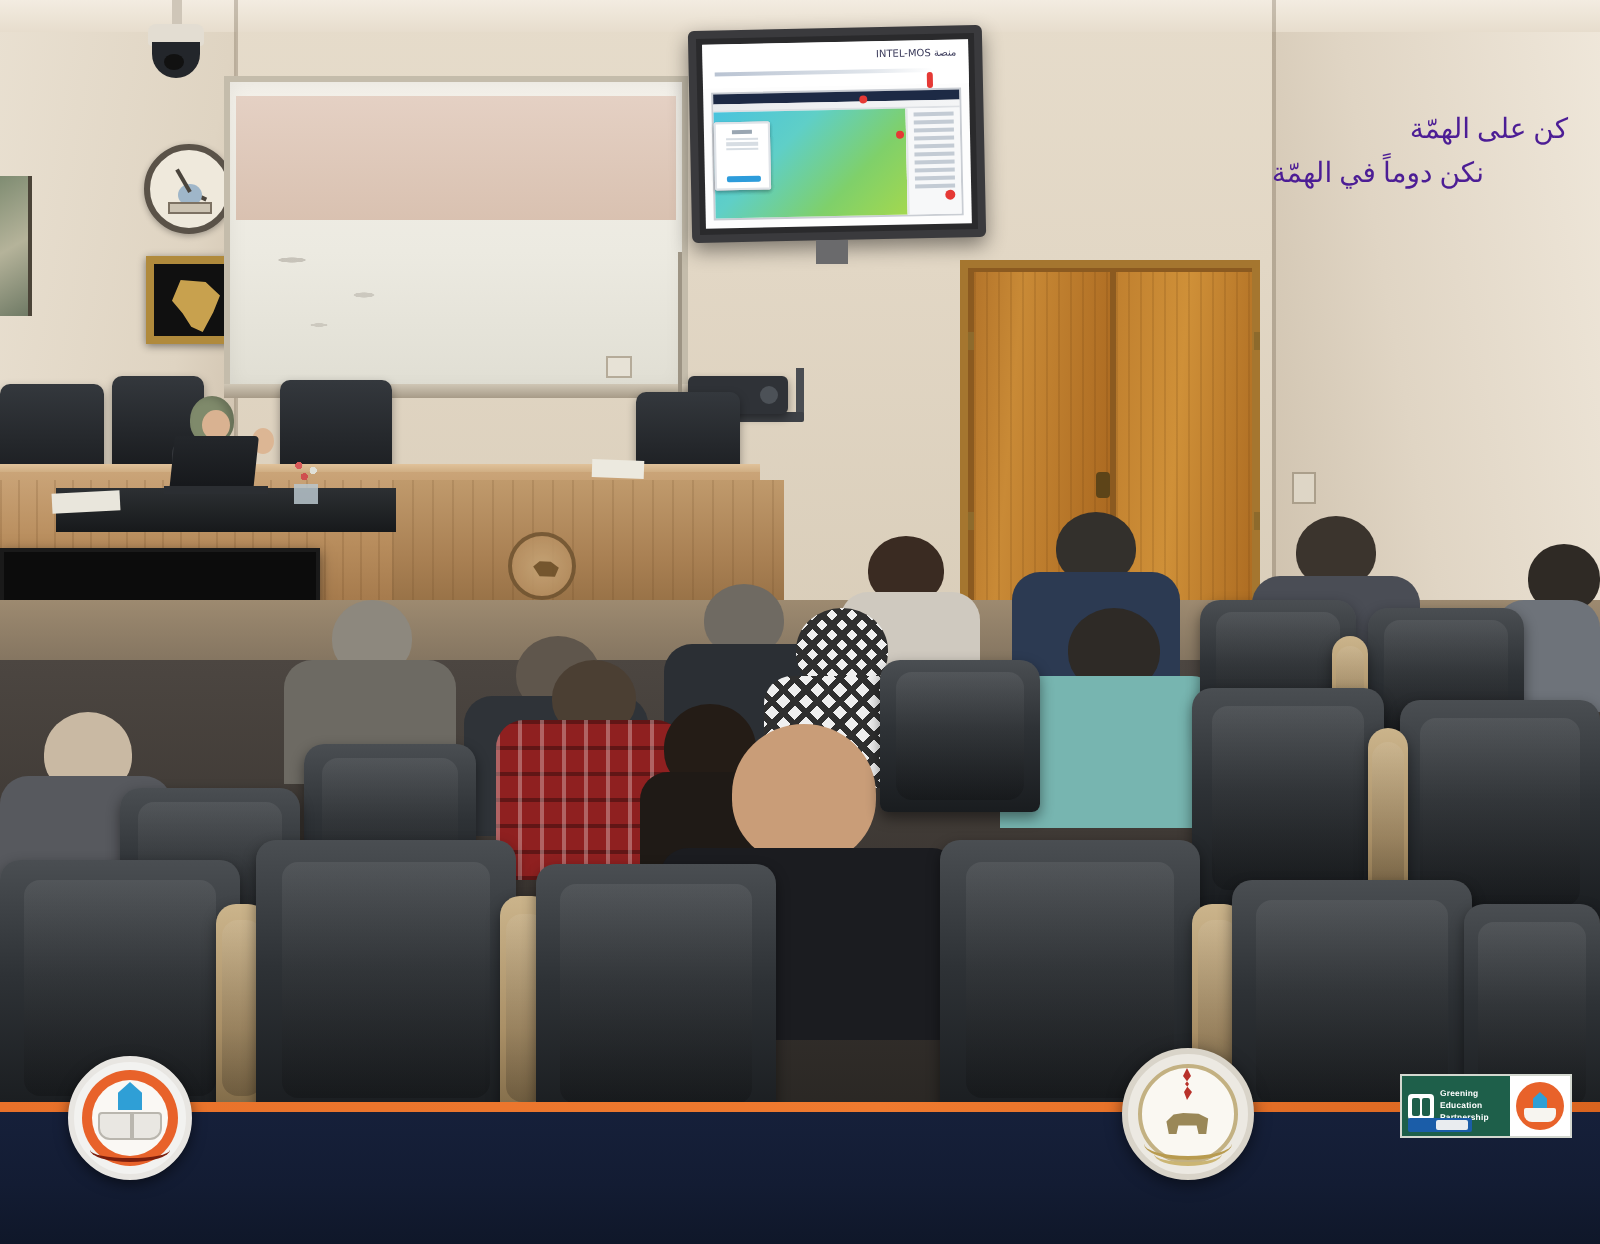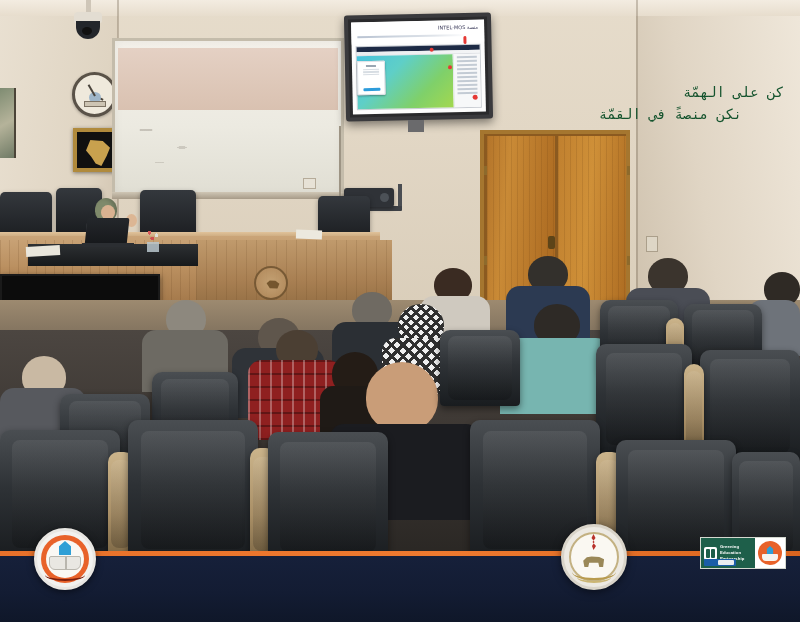--- a/index.html
+++ b/index.html
@@ -54,22 +54,22 @@
   .pic-left{ position:absolute; left:0px; top:88px; width:16px; height:70px;
     background:linear-gradient(150deg,#7f8c72,#b5b39a 50%,#6f7a65);
     border-right:2px solid #4b4438; }
 
   
   .whiteboard{ position:absolute; left:112px; top:38px; width:232px; height:160px;
     background:linear-gradient(180deg,#f4f1ea 0%,#eceae1 55%,#e0ded3 100%);
     border:3px solid #c4bcab; box-shadow:inset 0 0 10px rgba(0,0,0,.06); }
   .wb-banner{ position:absolute; left:118px; top:48px; width:220px; height:62px;
     background:linear-gradient(180deg,#e4cfc2,#d8bfae); opacity:.95; }
-  .wb-ar{ position:absolute; color:#14532d; font-family:Liberation Mono, monospace;
-    direction:rtl; white-space:nowrap;margin-top:28px; }
+  .wb-ar{ position:absolute; color:#4c1d95; font-family:Liberation Serif, serif;
+    direction:rtl; white-space:nowrap; }
   .wb-ar.l1{ left:0; right:16px; top:56px; text-align:right; font-size:14px; }
   .wb-ar.l2{ left:0; right:58px; top:78px; text-align:right; font-size:14px; }
   .wb-scribble{ position:absolute; left:128px; top:120px; width:90px; height:50px;
     background:
       radial-gradient(ellipse 16px 3px at 20% 20%, rgba(90,80,70,.25) 40%, transparent 45%),
       radial-gradient(ellipse 12px 3px at 60% 55%, rgba(90,80,70,.2) 40%, transparent 45%),
       radial-gradient(ellipse 10px 2px at 35% 85%, rgba(90,80,70,.18) 40%, transparent 45%); }
   .wb-tray{ position:absolute; left:112px; top:192px; width:232px; height:7px;
     background:linear-gradient(180deg,#cfc6b5,#a79b88); }
 
@@ -272,21 +272,21 @@
     </div>
 
     <div class="frame">
       <div class="map"></div>
     </div>
     <div class="pic-left"></div>
 
     <div class="whiteboard"></div>
     <div class="wb-banner"></div>
     <div class="wb-ar l1">كن على الهمّة</div>
-    <div class="wb-ar l2">نكن منصةً في القمّة</div>
+    <div class="wb-ar l2">نكن دوماً في الهمّة</div>
     <div class="wb-scribble"></div>
     <div class="wb-tray"></div>
 
     <div class="tv">
       <div class="tv-screen">
         <div class="tv-header">
           <div class="tv-title">منصة INTEL-MOS</div>
           <div class="tv-sub"></div>
         </div>
         <div class="tv-browser">

